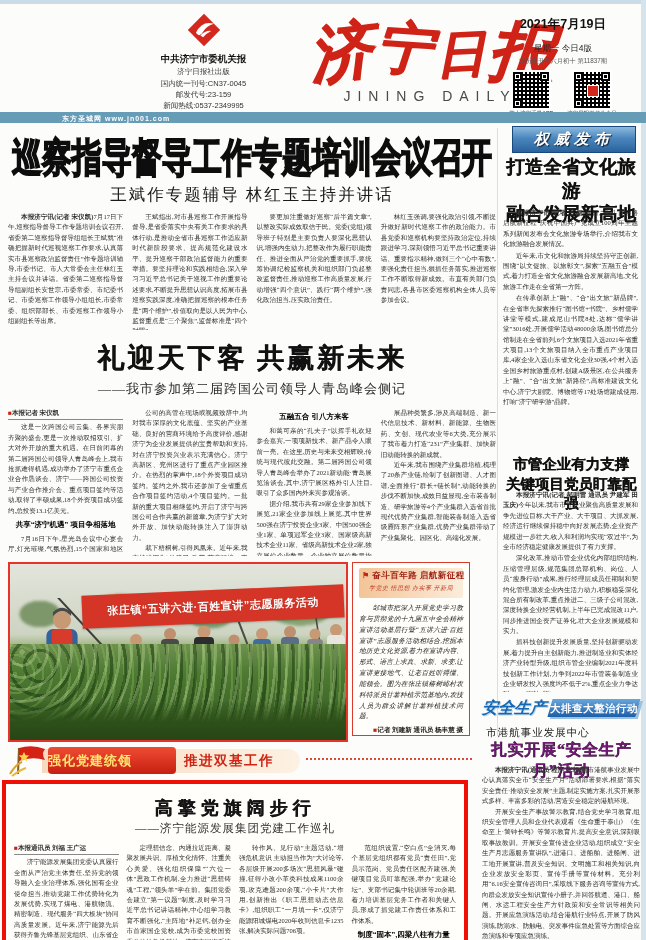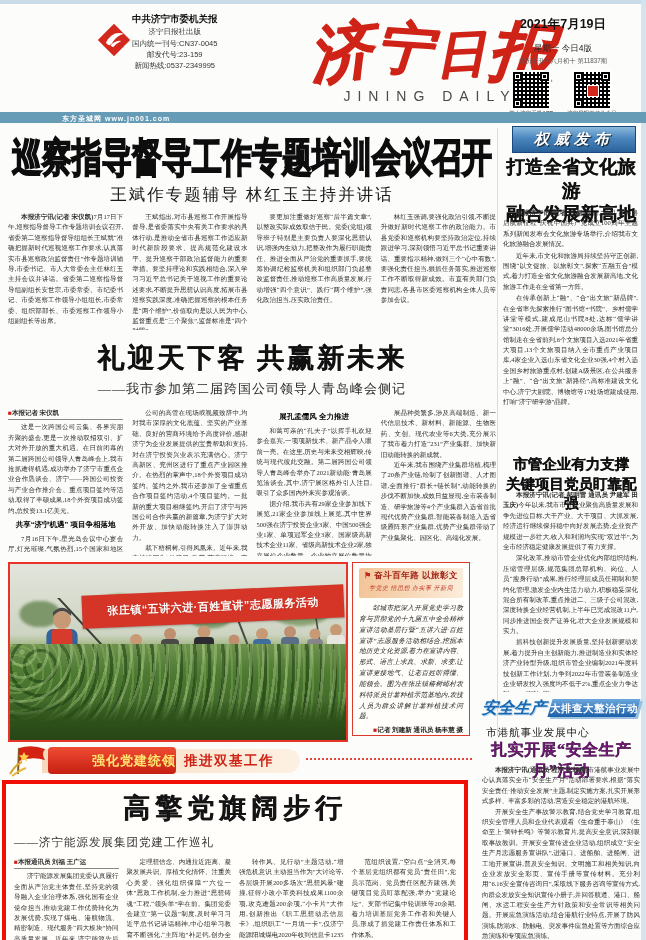--- a/index.html
+++ b/index.html
@@ -3,21 +3,21 @@
 <meta charset="utf-8">
 <style>
   html,body{margin:0;padding:0;background:#e9e9e9;}
   .page{position:relative;width:646px;height:940px;margin:0 auto;background:#fcfcfa;
         overflow:hidden;font-family:"Liberation Serif",serif;color:#222;}
   .edge-top{position:absolute;left:0;top:0;width:646px;height:4px;background:#c9dce8;}
   .edge-right{position:absolute;right:0;top:0;width:5px;height:940px;background:#d4e3ec;}
   .abs{position:absolute;}
   .b{font-weight:bold;}
   
-  .mast-left{left:96px;top:12px;width:215px;display:flex;flex-direction:row;align-items:center;}
+  .mast-left{left:96px;top:12px;width:215px;display:flex;flex-direction:column;align-items:center;}
   .mast-info{font-size:7.5px;line-height:1.5;text-align:center;font-family:"Liberation Sans",sans-serif;color:#333;}
   .mast-info .org1{font-size:9.5px;font-weight:bold;color:#111;}
   .callig{left:282px;top:2px;width:300px;text-align:center;white-space:nowrap;}
   .callig span{display:inline-block;font-weight:900;font-style:italic;color:#cf2318;
       font-family:"Liberation Serif",serif;text-shadow:1px 1px 0 #cf2318;}
   .c1{font-size:62px;transform:rotate(-7deg) translateY(4px);}
   .c2{font-size:56px;transform:rotate(4deg) translateY(-2px);}
   .c3{font-size:50px;transform:rotate(-3deg) translateY(2px);}
   .c4{font-size:66px;transform:rotate(5deg) translateY(6px);}
   .mast-en{left:300px;top:88px;width:260px;text-align:center;font-family:"Liberation Sans",sans-serif;
@@ -111,31 +111,31 @@
   .capbadge .l2{font-size:6px;color:#c23a28;font-style:italic;letter-spacing:.5px;margin-top:1.5px;}
   .capflag{color:#c8241a;font-size:8px;}
   .caption{font-size:6.7px;line-height:1.62;text-align:justify;font-style:italic;color:#1e1e1e;margin-top:5px;text-indent:2em;}
   .credit{font-size:6.6px;font-weight:bold;text-align:right;margin-top:4px;}
   .credit .sq{color:#cc1f14;font-style:normal;}
   
   .party{left:8px;top:744px;width:300px;height:34px;}
   .party-bg{position:absolute;left:34px;top:5px;width:258px;height:24px;border-radius:0 12px 12px 0;
       background:linear-gradient(90deg,#f8d9bd,#fdf1e3);}
   .party-red{position:absolute;left:40px;top:3px;width:128px;height:27px;border-radius:4px;
-      background:linear-gradient(180deg,#ef4c33,#c61f12);display:flex;align-items:center;justify-content:flex-end;}
+      background:linear-gradient(180deg,#ef4c33,#c61f12);display:flex;align-items:center;justify-content:flex-start;}
   .party-red span{color:#ffe66e;font-weight:900;font-family:"Liberation Sans",sans-serif;font-size:13px;letter-spacing:1px;}
   .party-t2{position:absolute;left:176px;top:8px;font-size:13.5px;font-weight:900;color:#d02315;
       font-family:"Liberation Sans",sans-serif;letter-spacing:1.5px;}
   .dotline{left:306px;top:758px;width:166px;border-top:2.5px dotted #e2493c;}
   
   .redbox{left:2px;top:780px;width:466px;height:164px;border:4.5px solid #ef0f05;background:#fffefb;
       box-sizing:border-box;padding:4px 8px;overflow:hidden;}
-  .rb-h1{text-align:center;font-size:27px;font-weight:900;color:#141414;letter-spacing:5px;
-      text-shadow:.6px 0 #141414;margin-top:2px;}
-  .rb-h2{text-align:left;font-size:11.5px;color:#333;margin-top:9px;letter-spacing:1px;}
+  .rb-h1{text-align:center;font-size:18px;font-weight:900;color:#141414;letter-spacing:5px;
+      text-shadow:.6px 0 #141414;margin-top:8px;}
+  .rb-h2{text-align:center;font-size:11.5px;color:#333;margin-top:1px;letter-spacing:1px;}
   .rb-cols{display:flex;gap:8px;margin-top:7px;}
 </style>
 </head>
 <body>
 
 <div class="page">
   <div class="edge-top"></div>
   <div class="edge-right"></div>
 
   <div class="abs mast-left">
@@ -216,21 +216,21 @@
       <div class="byline"><span class="sq">■</span><span>本报记者 宋仪凯</span></div>
       <p>这是一次跨国公司云集、各界宾朋齐聚的盛会,更是一次推动双招双引、扩大对外开放的重大机遇。在日前闭幕的第二届跨国公司领导人青岛峰会上,我市抢抓难得机遇,成功举办了济宁市重点企业合作恳谈会、济宁——跨国公司投资与产业合作推介会、重点项目签约等活动,取得了丰硕成果,18个外资项目成功签约,总投资13.1亿美元。</p>
       <div class="subhead">共享“济宁机遇”  项目争相落地</div>
       <p>7月16日下午,星光岛会议中心宴会厅,灯光璀璨,气氛热烈,15个国家和地区的跨国公司领导人和机构代表受邀出席,参加济宁——跨国公司投资与产业合作推介会。来自德国林德集团、意大利倍耐力集</p>
     </div>
     <div class="col">
       <p>公司的高管在现场或视频致辞中,均对我市深厚的文化底蕴、坚实的产业基础、良好的营商环境给予高度评价,感谢济宁为企业发展提供的宝贵帮助和支持,对在济宁投资兴业表示充满信心。济宁高新区、兖州区进行了重点产业园区推介。在热烈的掌声中,18个外资项目成功签约。签约之外,我市还参加了全省重点合作项目签约活动,4个项目签约。一批新的重大项目相继签约,开启了济宁与跨国公司合作共赢的新篇章,为济宁扩大对外开放、加快动能转换注入了澎湃动力。</p>
       <p>栽下梧桐树,引得凤凰来。近年来,我市持续深化“放管服”改革,营商环境一直稳居山东省前列,在2020年全国营商环境评价中列第24位,政务服务指标进入全国前十,高质量办好“双招双引”,举办市级大型招商推介活动30多次,55家世界500强企</p>
     </div>
     <div class="col">
-      <div class="subhead">展孔孟儒风  全力推进</div>
+      <div class="subhead">五融五合  引八方来客</div>
       <p>和蔼可亲的“孔夫子”以挥手礼欢迎参会嘉宾,一项项新技术、新产品令人眼前一亮。在这里,历史与未来交相辉映,传统与现代彼此交融。第二届跨国公司领导人青岛峰会举办了2021新动能·青岛展览洽谈会,其中,济宁展区格外引人注目,吸引了众多国内外来宾参观洽谈。</p>
       <p>据介绍,我市共有29家企业参加线下展览,21家企业参加线上展览,其中世界500强在济宁投资企业3家、中国500强企业1家、单项冠军企业3家、国家级高新技术企业11家、省级高新技术企业2家,独立展位企业数量、企业独立展位数量均居全省前列。在企业展区,特种用途无人机、医疗机器人、创新控制器、薄膜电池等展品</p>
     </div>
     <div class="col">
       <p>展品种类繁多,涉及高端制造、新一代信息技术、新材料、新能源、生物医药、文创、现代农业等6大类,充分展示了我市着力打造“231”产业集群、加快新旧动能转换的新成就。</p>
       <p>近年来,我市围绕产业集群培植,梳理了20条产业链,绘制了创新图谱、人才图谱,全面推行“群长+链长制”,动能转换的步伐不断加快,成效日益显现,全市装备制造、研学旅游等4个产业集群入选省首批现代优势产业集群,智能装备制造入选省级雁阵形产业集群,优势产业集群带动了产业集聚化、园区化、高端化发展。</p>
     </div>
   </div>
 
   <div class="abs photo">
@@ -286,21 +286,21 @@
     </svg>
     <div class="ph-banner">
       <span>张庄镇“五讲六进·百姓宣讲”志愿服务活动</span>
     </div>
     <div class="ph-field"></div>
     <div class="ph-front"></div>
   </div>
 
   <div class="abs capbox">
     <div class="capbadge">
-      <div class="l1"><span class="capflag">⚑ </span><span>奋斗百年路  以旅彰文</span></div>
+      <div class="l1"><span class="capflag">⚑ </span><span>奋斗百年路  启航新征程</span></div>
       <div class="l2">学党史  悟思想  办实事  开新局</div>
     </div>
     <div class="caption">邹城市把深入开展党史学习教育与贯彻党的十九届五中全会精神宣讲活动基层行暨“五讲六进·百姓宣讲”志愿服务活动相结合,挖掘本地历史文化资源,着力在宣讲内容、形式、语言上求真、求新、求变,让宣讲更接地气、让老百姓听得懂、能领会。图为在张庄镇椿树峪村农科特派员甘薯种植示范基地内,农技人员为群众讲解甘薯种植技术问题。</div>
     <div class="credit"><span class="sq">■</span><span>记者 刘建新 通讯员 杨丰慧 摄</span></div>
   </div>
 
   <div class="abs rule-v"></div>
   <div class="abs badge-auth">权威发布</div>
   <div class="abs rail-h1">
     <div>打造全省文化旅游</div>

